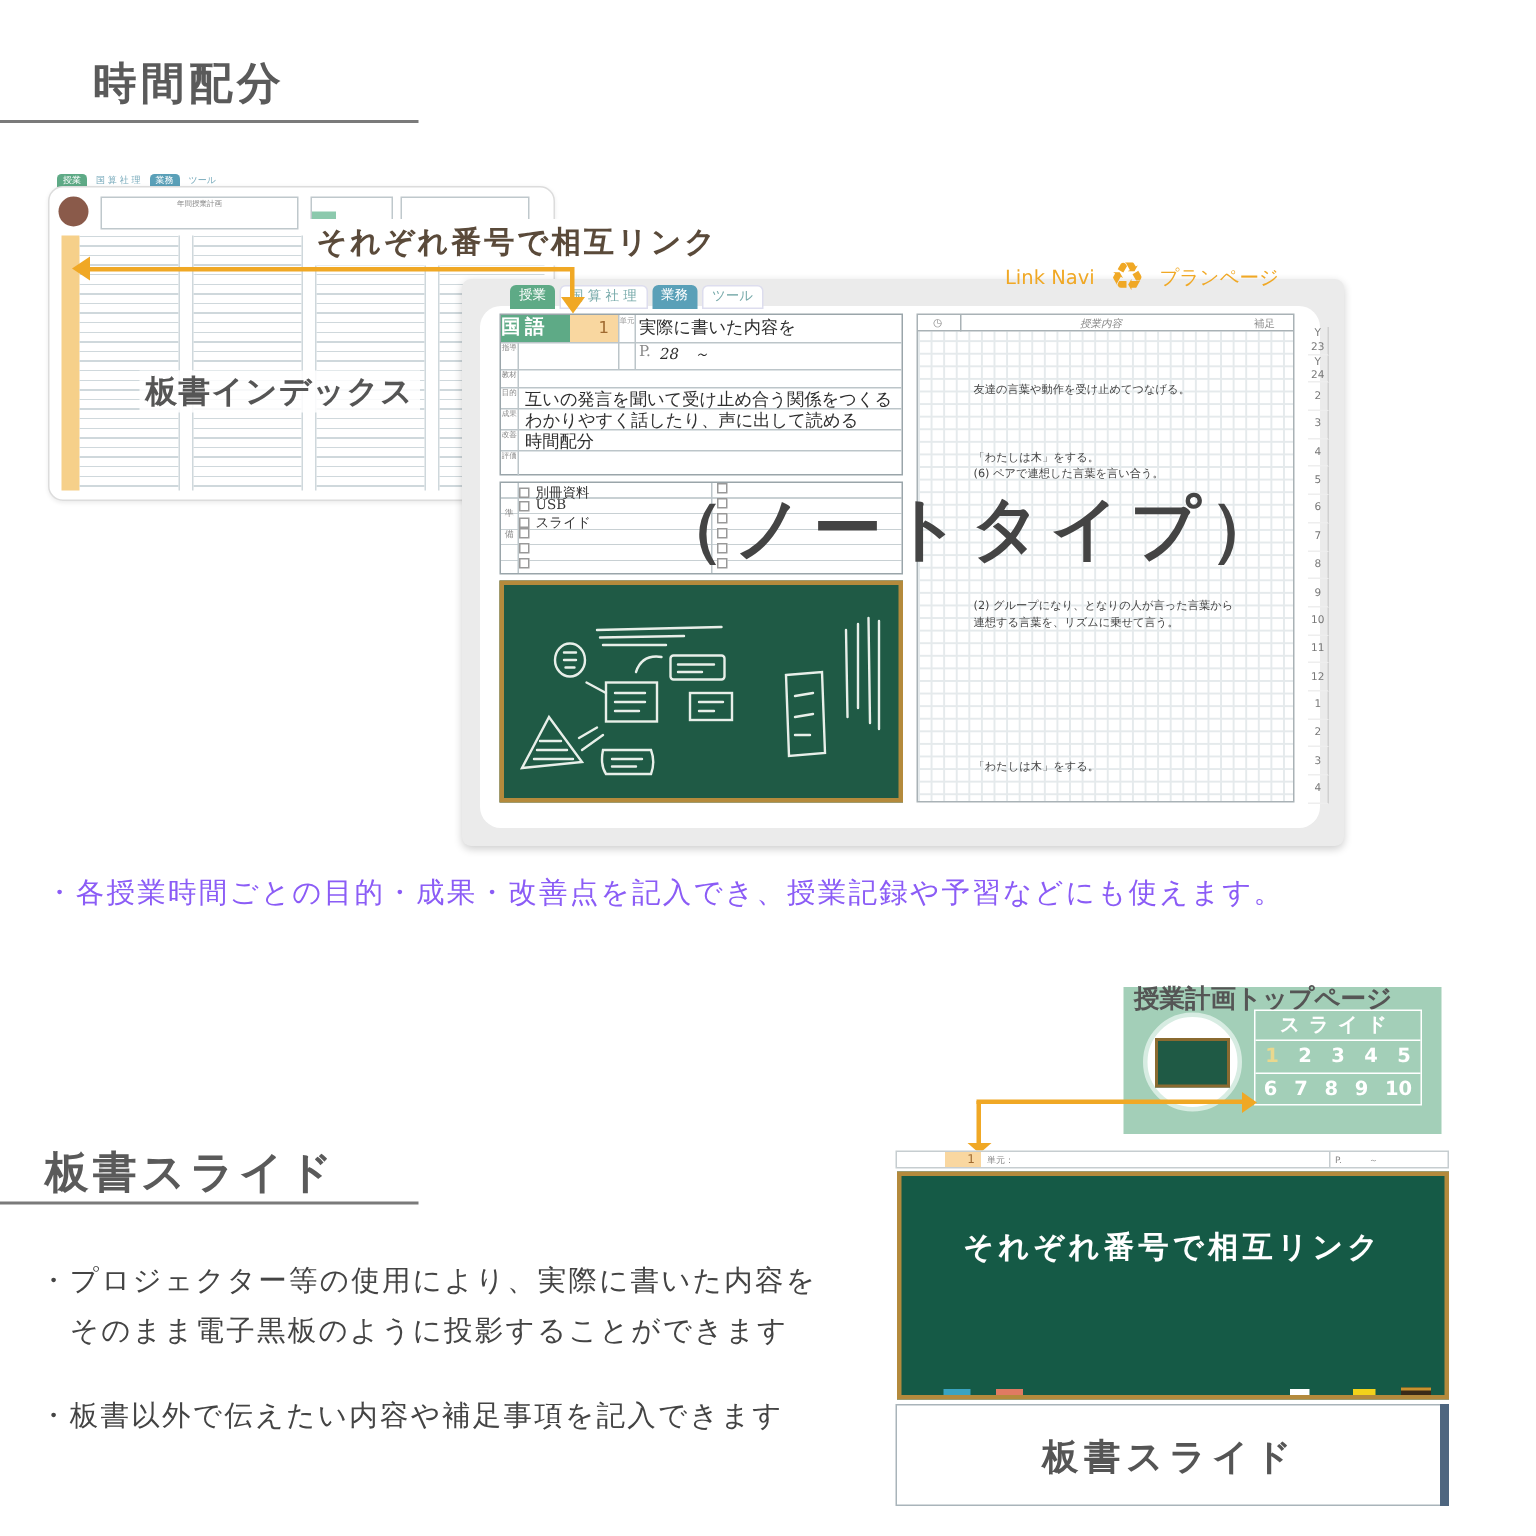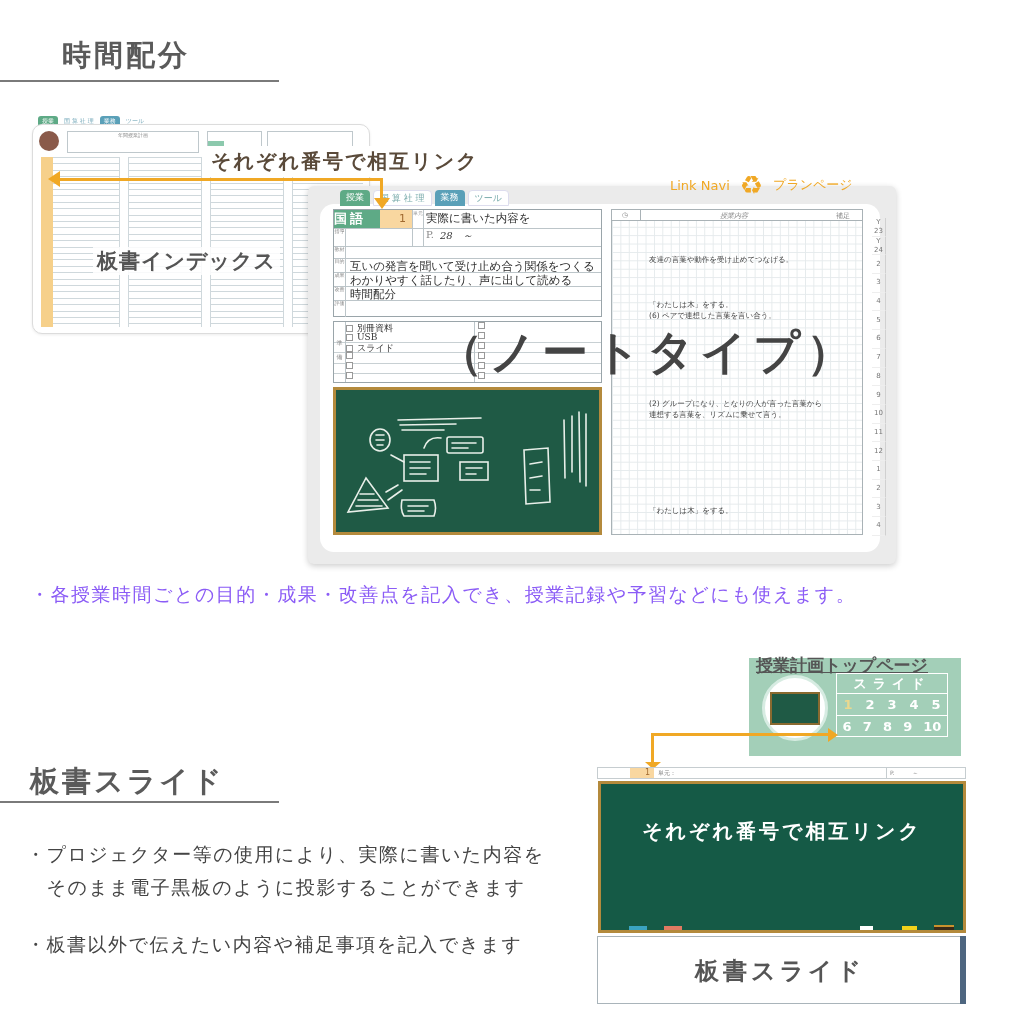--- a/index.html
+++ b/index.html
@@ -69,21 +69,21 @@
 
   .month-tabs { position:absolute; left: 872px; top: 218px; width: 14px; }
   .month-tab { height: 18.7px; font-size: 7px; color:#777; text-align:center; border-right:1px solid #d0d0d0; border-bottom:1px solid #eee; line-height: 9px; display:flex; align-items:center; justify-content:center; }
 
   .note-type-label { left: 437px; top: 322px; font-size: 46px; color:#444; font-weight:bold; letter-spacing: 6px; }
 
   .desc1 { left: 30px; top: 582px; font-size: 19px; color:#8b5cf6; letter-spacing: 1.5px; white-space:nowrap; }
 
   
   .plan-box { left: 749px; top: 658px; width: 212px; height: 98px; background:#a3cfb8; }
-  .plan-title { position:absolute; left: 7px; top: -4px; font-size: 17px; color:#555; font-weight:bold; white-space:nowrap;text-decoration:underline; }
+  .plan-title { position:absolute; left: 7px; top: -4px; font-size: 17px; color:#555; font-weight:bold; white-space:nowrap; }
   .plan-circle { position:absolute; left: 13px; top: 17px; width: 66px; height: 66px; border-radius: 50%; background:#fff; border: 3px solid #d7ece2; }
   .mini-board { position:absolute; left: 5px; top: 14px; width: 50px; height: 33px; background:#1f5a45; border:2px solid #8a6a30; }
   .slide-grid { position:absolute; left: 87px; top: 15px; width: 112px; height: 64px; border:1px solid #fff; }
   .slide-grid .hdr { height: 20px; border-bottom:1px solid #fff; text-align:center; color:#fff; font-size: 13px; letter-spacing: 6px; line-height:20px; font-weight:bold; }
   .slide-grid .nrow { height: 21px; display:flex; justify-content:space-around; align-items:center; color:#fff; font-size: 13px; font-weight:bold; }
   .slide-grid .nrow + .nrow { border-top:1px solid #fff; }
   .num-active { color:#ead88e; position:relative; }
   .num-active::before { content:""; position:absolute; left:-4px; top:-2px; width: 17px; height: 17px; border-radius:50%; background:#d8c77a; opacity:0.55; z-index:-1; }
 
   .slide-header { left: 597px; top: 767px; width: 369px; height: 12px; border:1px solid #c6cdd0; background:#fff; font-size: 6px; color:#888; }

